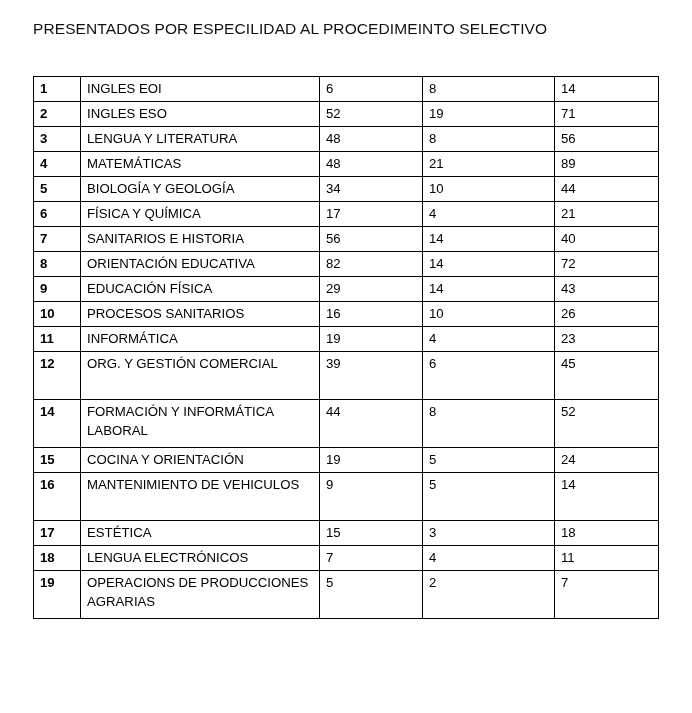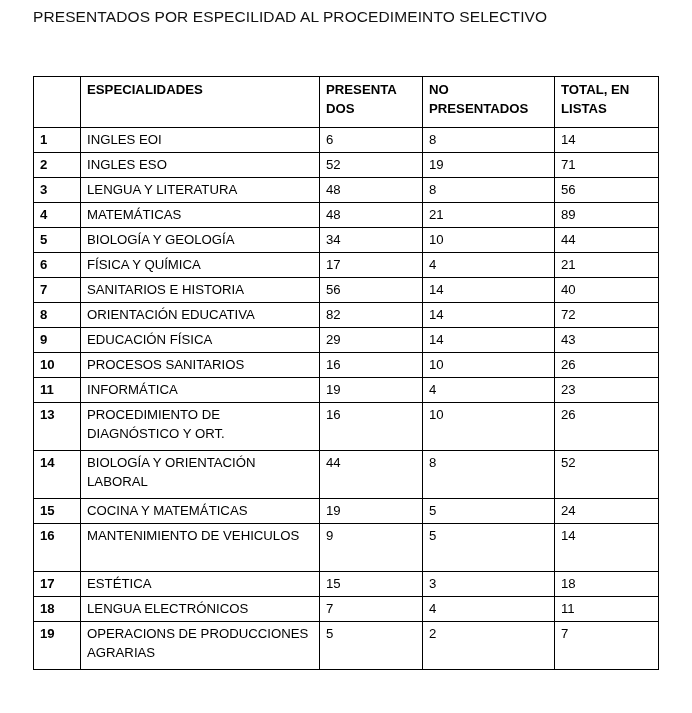--- a/index.html
+++ b/index.html
@@ -16,21 +16,21 @@
   }
   .page {
     position: relative;
     width: 692px;
     height: 713px;
     background: #ffffff;
   }
   .doc-title {
     position: absolute;
     left: 33px;
-    top: 8px;
+    top: 20px;
     font-size: 15.5px;
     font-weight: 400;
     letter-spacing: 0.1px;
     color: #111111;
     white-space: nowrap;
   }
   table.data-table {
     position: absolute;
     left: 33px;
     top: 76px;
@@ -83,36 +83,20 @@
 
   <table class="data-table">
     <colgroup>
       <col class="c-num">
       <col class="c-esp">
       <col class="c-pres">
       <col class="c-nopres">
       <col class="c-total">
     </colgroup>
     <tbody>
-      <tr class="header-row">
-        <td class="idx"></td>
-        <td class="esp">ESPECIALIDADES</td>
-        <td>
-          <span class="hdr-wrap">PRESENTA</span>
-          <span class="hdr-wrap">DOS</span>
-        </td>
-        <td>
-          <span class="hdr-wrap">NO</span>
-          <span class="hdr-wrap">PRESENTADOS</span>
-        </td>
-        <td>
-          <span class="hdr-wrap">TOTAL, EN</span>
-          <span class="hdr-wrap">LISTAS</span>
-        </td>
-      </tr>
     <tr class="r-single">
           <td class="idx">1</td>
           <td class="esp">INGLES EOI</td>
           <td class="num">6</td>
           <td class="num">8</td>
           <td class="num">14</td>
         </tr>
         <tr class="r-single">
           <td class="idx">2</td>
           <td class="esp">INGLES ESO</td>
@@ -177,36 +161,36 @@
           <td class="num">26</td>
         </tr>
         <tr class="r-single">
           <td class="idx">11</td>
           <td class="esp">INFORMÁTICA</td>
           <td class="num">19</td>
           <td class="num">4</td>
           <td class="num">23</td>
         </tr>
         <tr class="r-double">
-          <td class="idx">13</td>
-          <td class="esp">PROCEDIMIENTO DE DIAGNÓSTICO Y ORT.</td>
-          <td class="num">16</td>
-          <td class="num">10</td>
-          <td class="num">26</td>
+          <td class="idx">12</td>
+          <td class="esp">ORG. Y GESTIÓN COMERCIAL</td>
+          <td class="num">39</td>
+          <td class="num">6</td>
+          <td class="num">45</td>
         </tr>
         <tr class="r-double">
           <td class="idx">14</td>
-          <td class="esp">BIOLOGÍA Y ORIENTACIÓN LABORAL</td>
+          <td class="esp">FORMACIÓN Y INFORMÁTICA LABORAL</td>
           <td class="num">44</td>
           <td class="num">8</td>
           <td class="num">52</td>
         </tr>
         <tr class="r-single">
           <td class="idx">15</td>
-          <td class="esp">COCINA Y MATEMÁTICAS</td>
+          <td class="esp">COCINA Y ORIENTACIÓN</td>
           <td class="num">19</td>
           <td class="num">5</td>
           <td class="num">24</td>
         </tr>
         <tr class="r-double">
           <td class="idx">16</td>
           <td class="esp">MANTENIMIENTO DE VEHICULOS</td>
           <td class="num">9</td>
           <td class="num">5</td>
           <td class="num">14</td>

